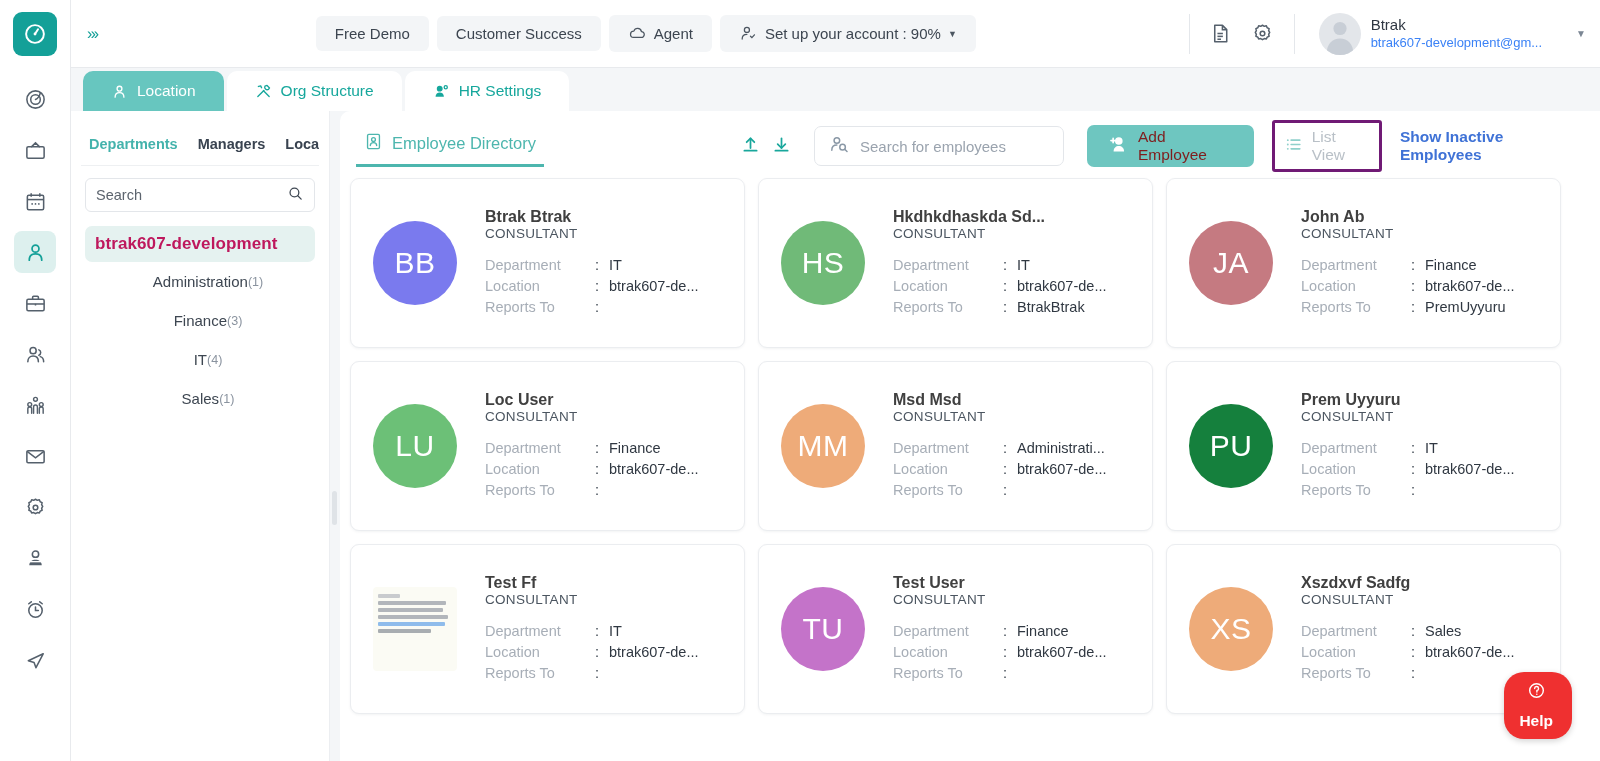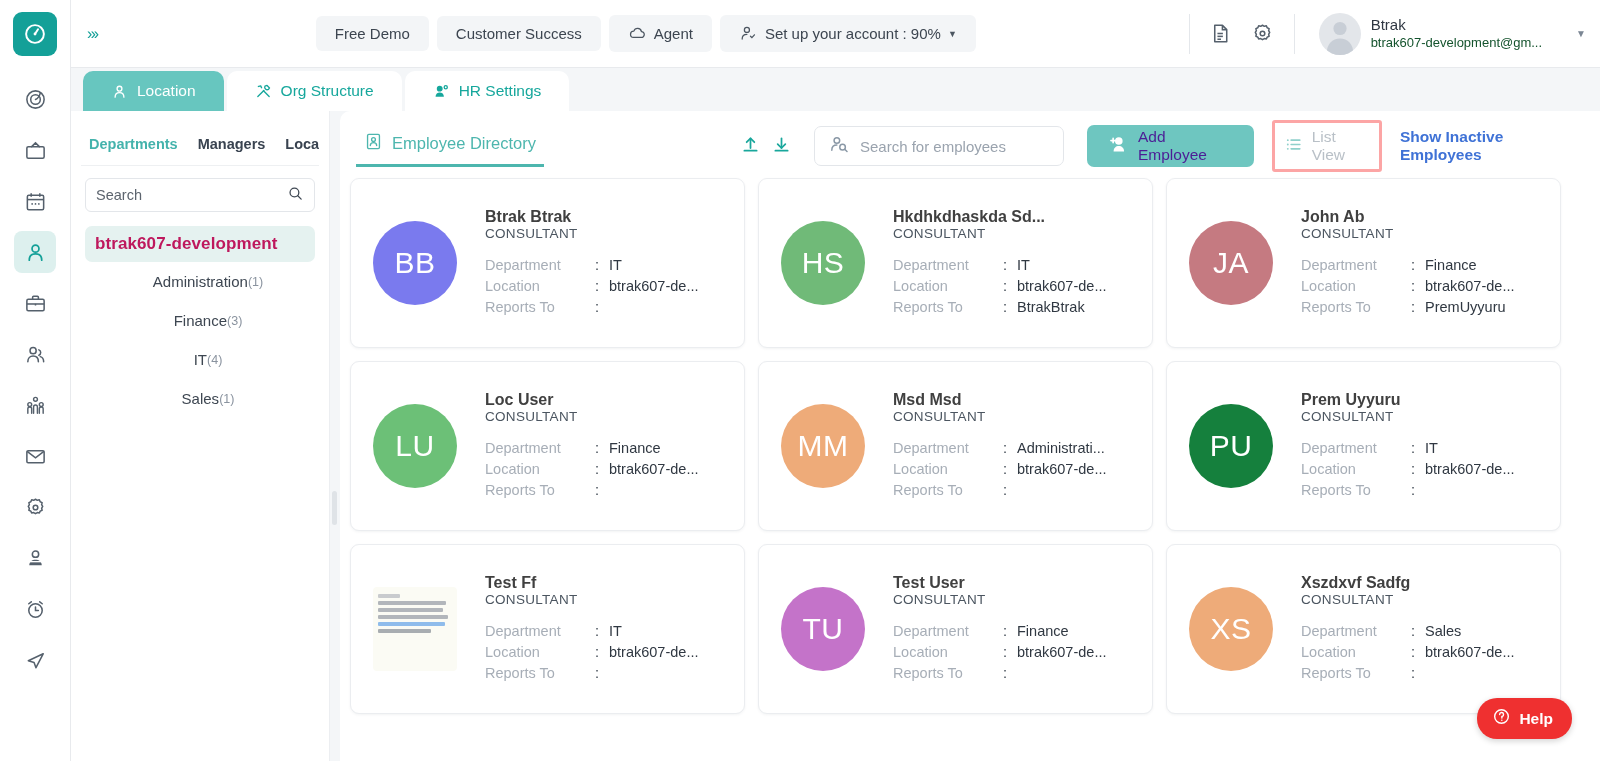--- a/index.html
+++ b/index.html
@@ -61,21 +61,21 @@
   }
   #user-block {
     display: flex; align-items: center; gap: 10px; padding: 0 8px 0 14px; cursor: pointer;
   }
   #user-avatar {
     width: 42px; height: 42px; border-radius: 50%; background: #e3e6ea;
     display: flex; align-items: flex-end; justify-content: center; overflow: hidden;
   }
   #user-text { line-height: 1.25; }
   #user-name { font-size: 15px; color: #2f3742; }
-  #user-email { font-size: 13px; color: #14532d; }
+  #user-email { font-size: 13px; color: #3b82f6; }
   #user-caret {
     margin-left: 26px; margin-right: 14px;
     color: #7b8694; font-size: 10px; cursor: pointer;
   }
 
   
   #tabstrip {
     position: absolute; left: 71px; top: 68px; right: 0; height: 43px;
     background: #f4f6f8;
     display: flex; align-items: flex-end; padding-left: 12px;
@@ -164,26 +164,26 @@
     width: 250px; height: 40px; border: 1px solid #e3e6ea; border-radius: 7px;
     display: flex; align-items: center; gap: 10px; padding: 0 14px; background: #fff;
   }
   #emp-search input {
     flex: 1; border: none; outline: none; font-size: 15px; color: #3d4651;
     font-family: "Liberation Sans", sans-serif; background: transparent;
   }
   #emp-search input::placeholder { color: #9aa3ae; }
   #add-employee {
     margin-left: 23px; height: 42px; padding: 0 20px; border-radius: 7px;
-    background: #6ec6c0; color: #4c1d95; font-size: 15.5px;
+    background: #6ec6c0; color: #7f1d1d; font-size: 15.5px;
     display: flex; align-items: center; gap: 10px; cursor: pointer; border: none;
     font-family: "Liberation Sans", sans-serif;
   }
   #list-view-wrap {
-    margin-left: 18px; border: 3px solid #fca5a5; border-radius: 3px;
+    margin-left: 18px; border: 3px solid #701a75; border-radius: 3px;
     padding: 5px 9px; display: flex; align-items: center; gap: 9px; cursor: pointer;
   }
   #list-view-label { color: #b9c0c7; font-size: 15.5px; }
   #show-inactive {
     margin-left: 18px; color: #3f72d6; font-size: 15.5px; cursor: pointer; font-weight: bold;
   }
 
   
   #grid-wrap {
     position: absolute; left: 0; top: 56px; right: 0; bottom: 0; overflow: hidden;
@@ -223,20 +223,21 @@
     max-width: 120px;
   }
 
   
   #help-btn {
     position: absolute; right: 28px; bottom: 22px;
     background: #ef3030; color: #ffffff; border-radius: 20px;
     padding: 9px 19px 9px 15px; font-size: 15.5px; font-weight: bold;
     display: flex; align-items: center; gap: 8px; cursor: pointer;
     box-shadow: 0 2px 6px rgba(0,0,0,.18);
+    flex-direction: column;
   }
   #right-edge-scroll {
     position: absolute; right: 0; top: 111px; width: 8px; bottom: 0; background: #ffffff;
   }
 </style>
 </head>
 <body>
 
 <div id="icon-rail">
   <div id="rail-logo">

